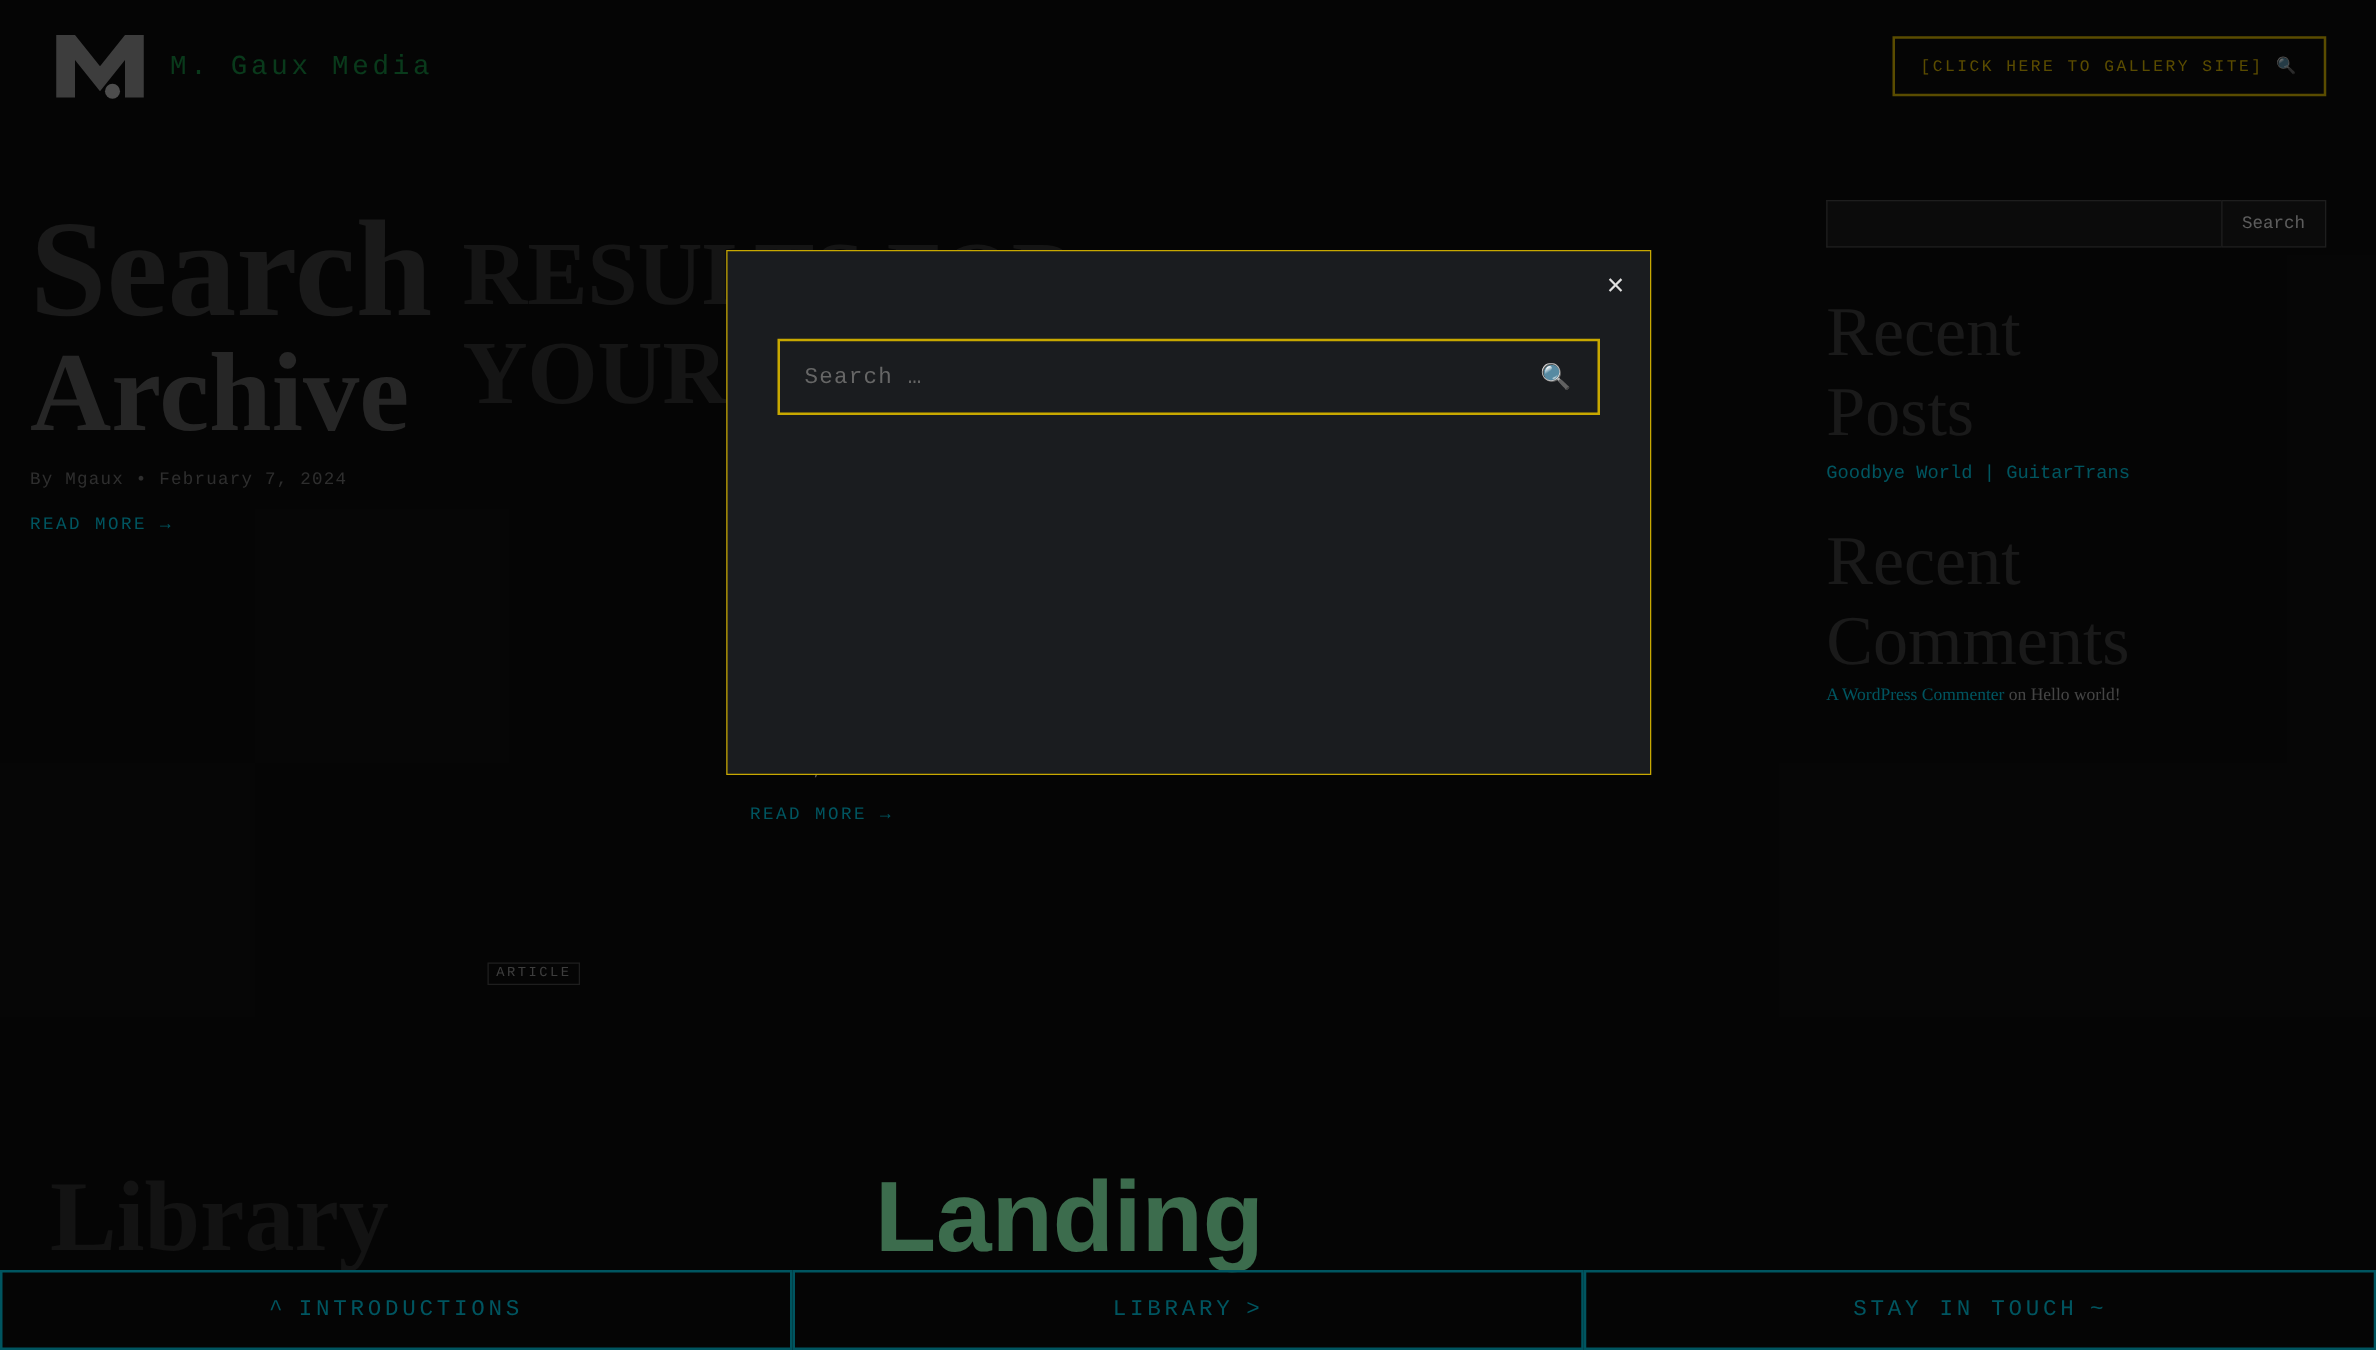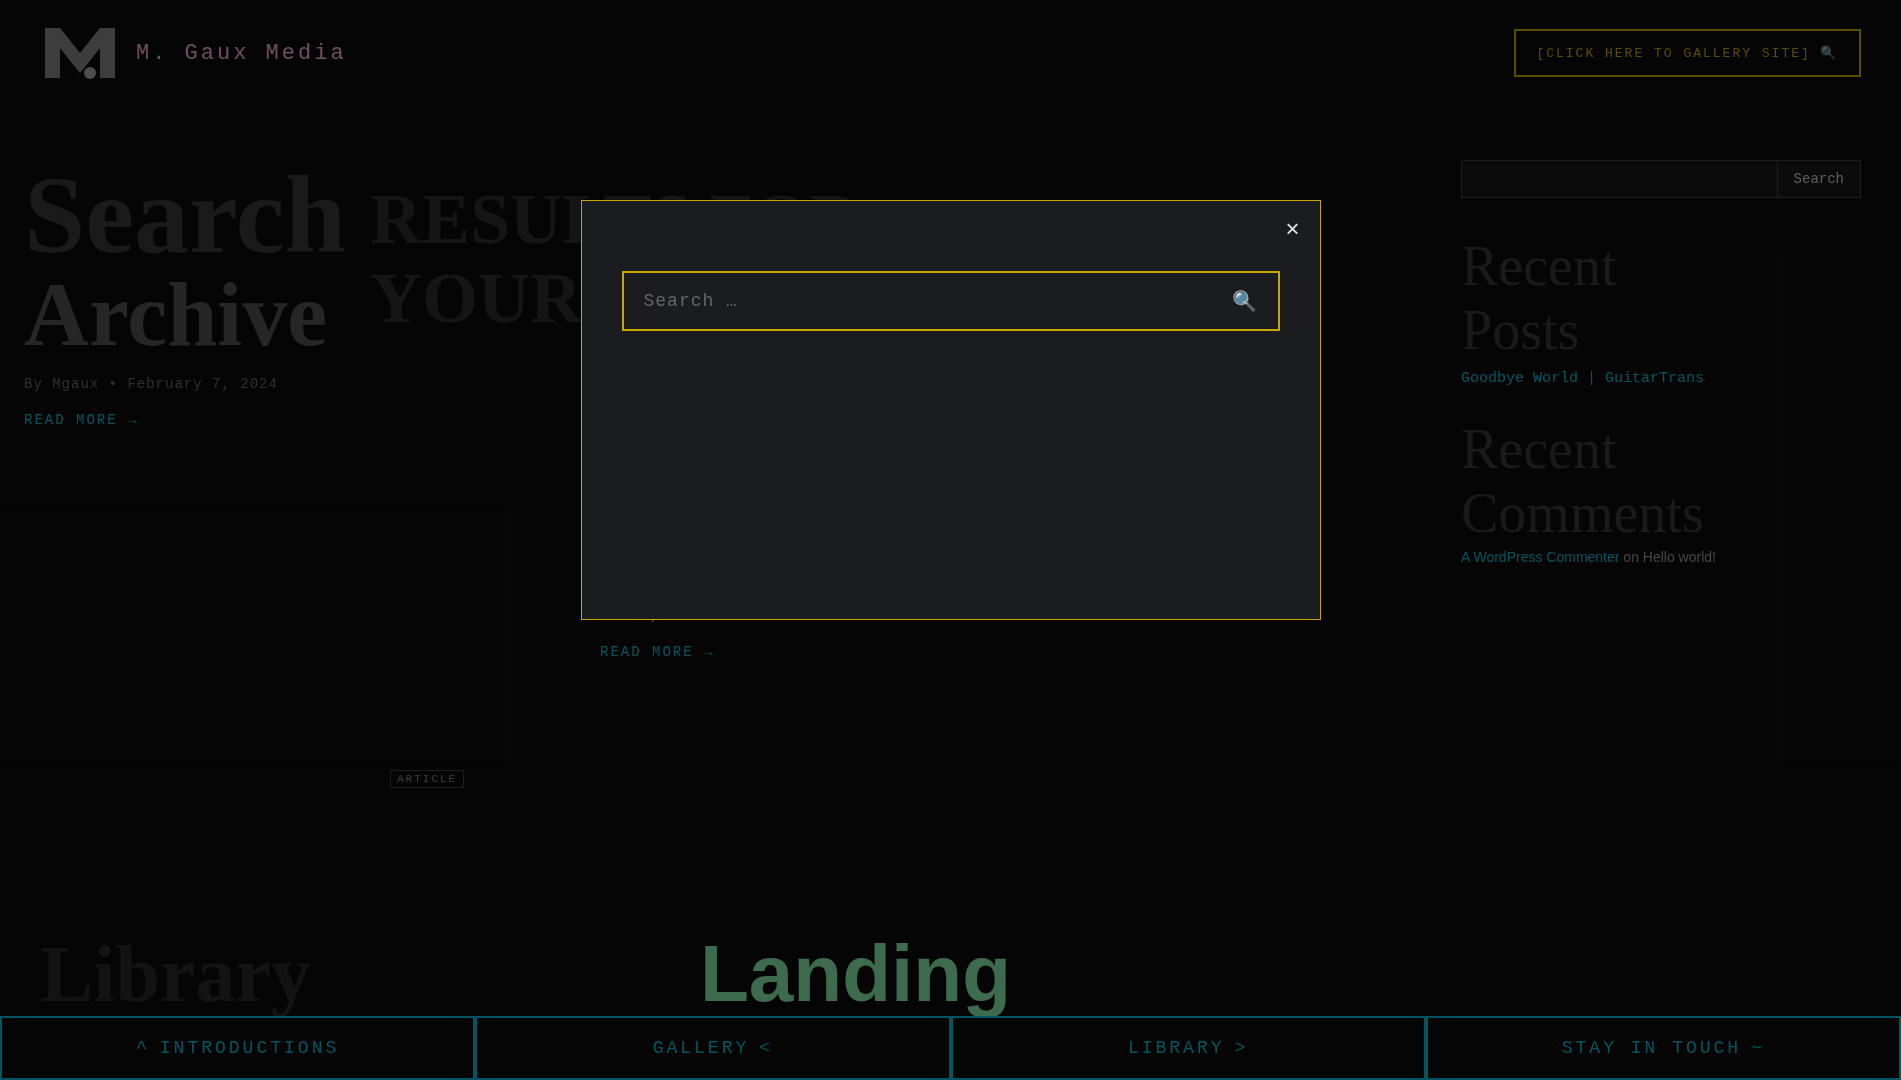--- a/index.html
+++ b/index.html
@@ -38,21 +38,21 @@
     }
 
     .logo-icon svg {
       width: 100%;
       height: 100%;
     }
 
     .site-title {
       font-family: 'Courier New', monospace;
       font-size: 22px;
-      color: #f9a8d4;
+      color: #15803d;
       letter-spacing: 3px;
       font-weight: normal;
     }
 
     .header-search-btn {
       border: 2px solid #c8a800;
       background: transparent;
       color: #c8a800;
       font-family: 'Courier New', monospace;
       font-size: 13px;
@@ -168,21 +168,21 @@
       font-family: Georgia, serif;
       font-size: 56px;
       color: #3a3a3a;
       line-height: 1;
       margin-bottom: 8px;
     }
 
     .comment-item {
       color: #999;
       font-size: 14px;
-      font-family: Liberation Sans, sans-serif;
+      font-family: Liberation Serif, serif;
     }
 
     .comment-item a {
       color: #00bcd4;
     }
 
     
     .center-article {
       position: absolute;
       top: 580px;
@@ -423,24 +423,20 @@
 
 <div class="bottom-left-text">Library</div>
 <div class="bottom-center-text">Landing</div>
 
 <div class="bottom-nav">
   <div class="bottom-nav-item">
     <span>^</span>
     <span>INTRODUCTIONS</span>
   </div>
   <div class="bottom-nav-item">
-    <span>GALLERY</span>
-    <span>&lt;</span>
-  </div>
-  <div class="bottom-nav-item">
     <span>LIBRARY</span>
     <span>&gt;</span>
   </div>
   <div class="bottom-nav-item">
     <span>STAY IN TOUCH</span>
     <span>~</span>
   </div>
 </div>
 
 <div class="modal-overlay">

